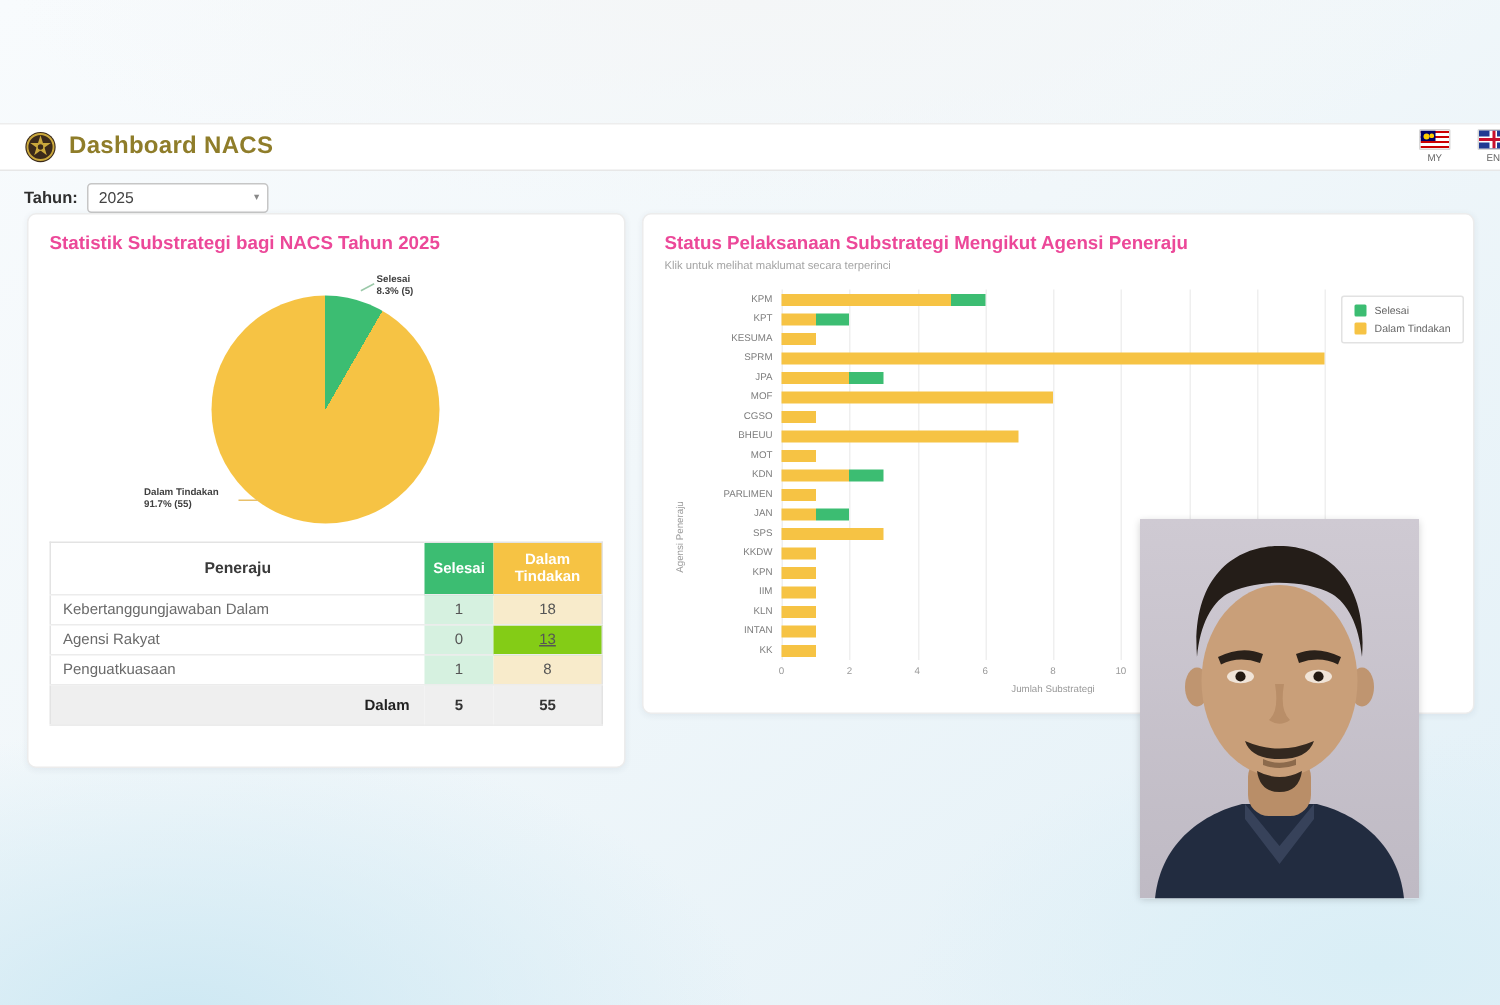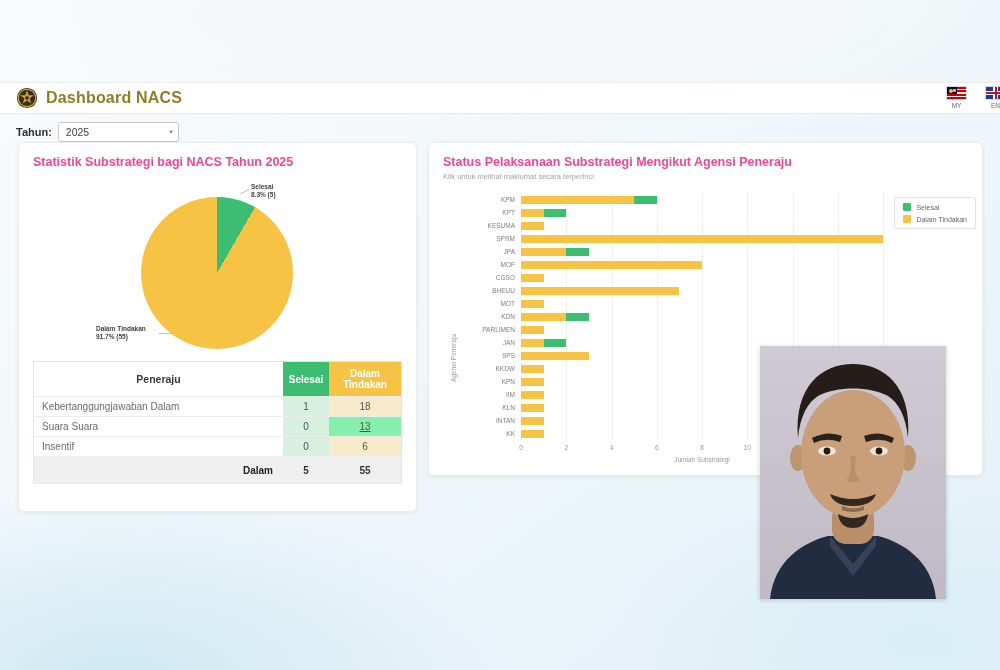--- a/index.html
+++ b/index.html
@@ -148,28 +148,28 @@
           <th class="h-dt" style="background: rgb(246, 195, 68);">Dalam Tindakan</th>
         </tr>
       </thead>
       <tbody>
           <tr>
             <td class="c-label">Kebertanggungjawaban Dalam</td>
             <td class="c-s" style="background: rgb(214, 241, 224);">1</td>
             <td class="c-dt" style="background: rgb(248, 235, 203);">18</td>
           </tr>
           <tr>
-            <td class="c-label">Suara Suara</td>
+            <td class="c-label">Agensi Rakyat</td>
             <td class="c-s" style="background: rgb(214, 241, 224);">0</td>
-            <td class="c-dt" style="background: #86efac; text-decoration: underline;">13</td>
+            <td class="c-dt" style="background: #84cc16; text-decoration: underline;">13</td>
           </tr>
           <tr>
-            <td class="c-label">Insentif</td>
-            <td class="c-s" style="background: rgb(214, 241, 224);">0</td>
-            <td class="c-dt" style="background: rgb(248, 235, 203);">6</td>
+            <td class="c-label">Penguatkuasaan</td>
+            <td class="c-s" style="background: rgb(214, 241, 224);">1</td>
+            <td class="c-dt" style="background: rgb(248, 235, 203);">8</td>
           </tr>
         </tbody>
       <tbody>
         <tr class="jumlah">
           <td class="c-label">Dalam</td>
           <td class="c-s">5</td>
           <td class="c-dt">55</td>
         </tr>
       </tbody>
     </table>

